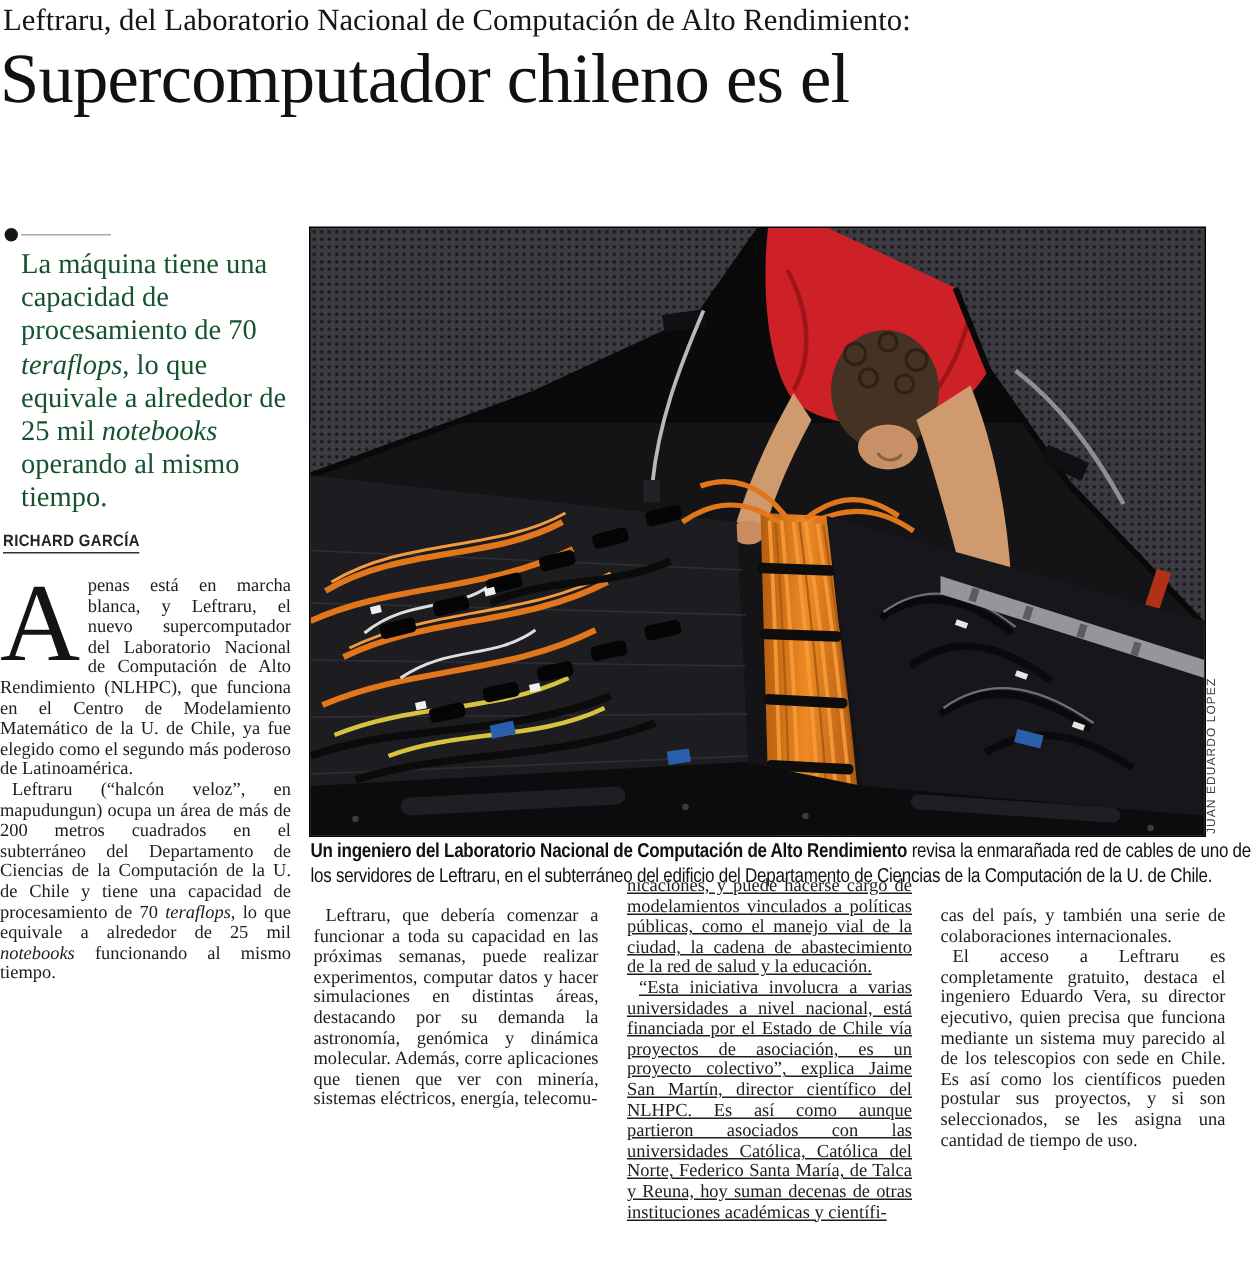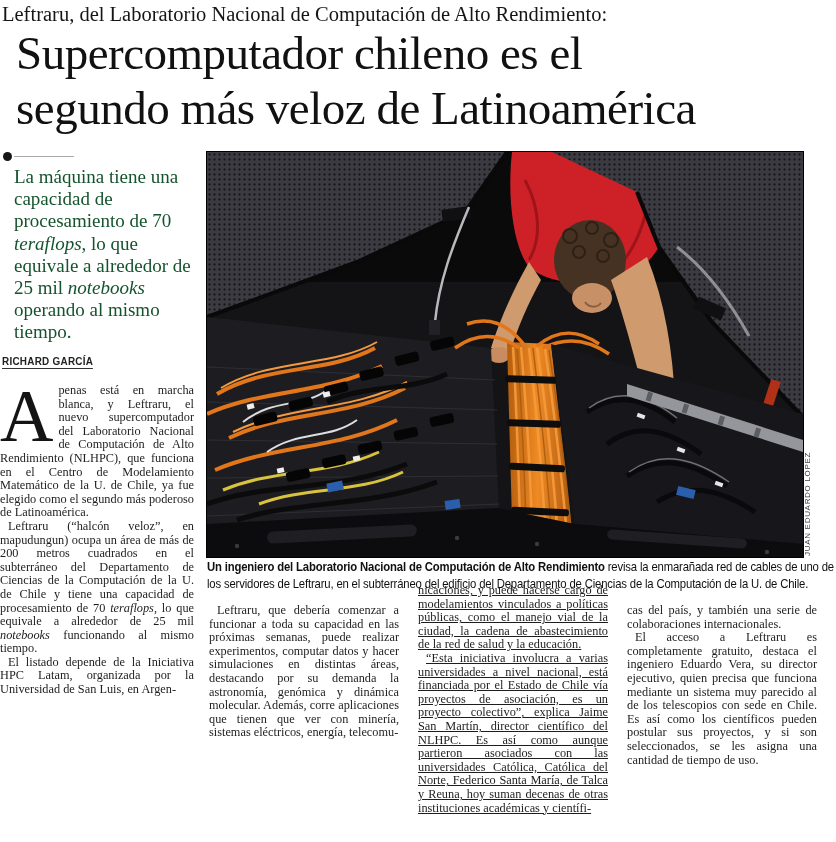--- a/index.html
+++ b/index.html
@@ -1,21 +1,21 @@
 <!DOCTYPE html>
 <html lang="es"><head>
 <meta charset="utf-8">
 <style>
   html,body{margin:0;padding:0;background:#fff;}
   .page{position:relative;width:836px;height:842px;background:#fff;overflow:hidden;
         font-family:"Liberation Serif",serif;color:#1a1a1a;}
 
   .kicker{position:absolute;left:2px;top:3px;font-size:20.5px;white-space:nowrap;color:#151515;text-align:center;}
 
-  .headline{position:absolute;left:16px;top:26px;font-size:47px;line-height:55px;
+  .headline{position:absolute;left:0;top:26px;font-size:47px;line-height:55px;
             letter-spacing:-0.5px;color:#111;}
   .headline div{white-space:nowrap;}
 
   .lead-rule{position:absolute;left:3px;top:152px;width:72px;height:9px;}
   .lead-rule .dot{position:absolute;left:0;top:0;width:9px;height:9px;border-radius:50%;background:#161616;}
   .lead-rule .line{position:absolute;left:11px;top:4px;width:60px;height:1px;background:#a9a9a9;}
 
   .lead{position:absolute;left:14px;top:166px;width:184px;font-size:19px;line-height:22.2px;color:#14532d;}
   .lead i{font-style:italic;}
 
@@ -52,36 +52,34 @@
 </style>
 </head>
 <body>
 
 <div class="page">
 
   <div class="kicker">Leftraru, del Laboratorio Nacional de Computación de Alto Rendimiento:</div>
 
   <div class="headline">
     <div>Supercomputador chileno es el</div>
-    <div>segundo más veloz de Latinoamérica</div>
   </div>
 
   <div class="lead-rule">
     <span class="dot"></span>
     <span class="line"></span>
   </div>
 
   <div class="lead"><span>La máquina tiene una capacidad de procesamiento de 70 </span><i>teraflops</i><span>, lo que equivale a alrededor de 25 mil </span><i>notebooks</i><span> operando al mismo tiempo.</span></div>
 
   <div class="byline">RICHARD GARCÍA</div>
 
   <div class="col col1">
     <p class="noindent"><span class="dropcap">A</span><span>penas está en marcha blanca, y Leftraru, el nuevo supercomputador del Laboratorio Nacional de Computación de Alto Rendimiento (NLHPC), que funciona en el Centro de Modelamiento Matemático de la U. de Chile, ya fue elegido como el segundo más poderoso de Latinoamérica.</span></p>
     <p><span>Leftraru (“halcón veloz”, en mapudungun) ocupa un área de más de 200 metros cuadrados en el subterráneo del Departamento de Ciencias de la Computación de la U. de Chile y tiene una capacidad de procesamiento de 70 </span><i>teraflops</i><span>, lo que equivale a alrededor de 25 mil </span><i>notebooks</i><span> funcionando al mismo tiempo.</span></p>
-    <p>El listado depende de la Iniciativa HPC Latam, organizada por la Universidad de San Luis, en Argen-</p>
   </div>
 
   <div class="photo">
     <svg width="596" height="405" viewBox="0 0 596 405" xmlns="http://www.w3.org/2000/svg">
       <defs>
         <pattern id="mesh" patternUnits="userSpaceOnUse" width="5" height="5">
           <rect width="5" height="5" fill="#3b3b41"></rect>
           <circle cx="2.5" cy="2.5" r="1.15" fill="#15151a"></circle>
         </pattern>
         <linearGradient id="og" x1="0" y1="0" x2="1" y2="0">

